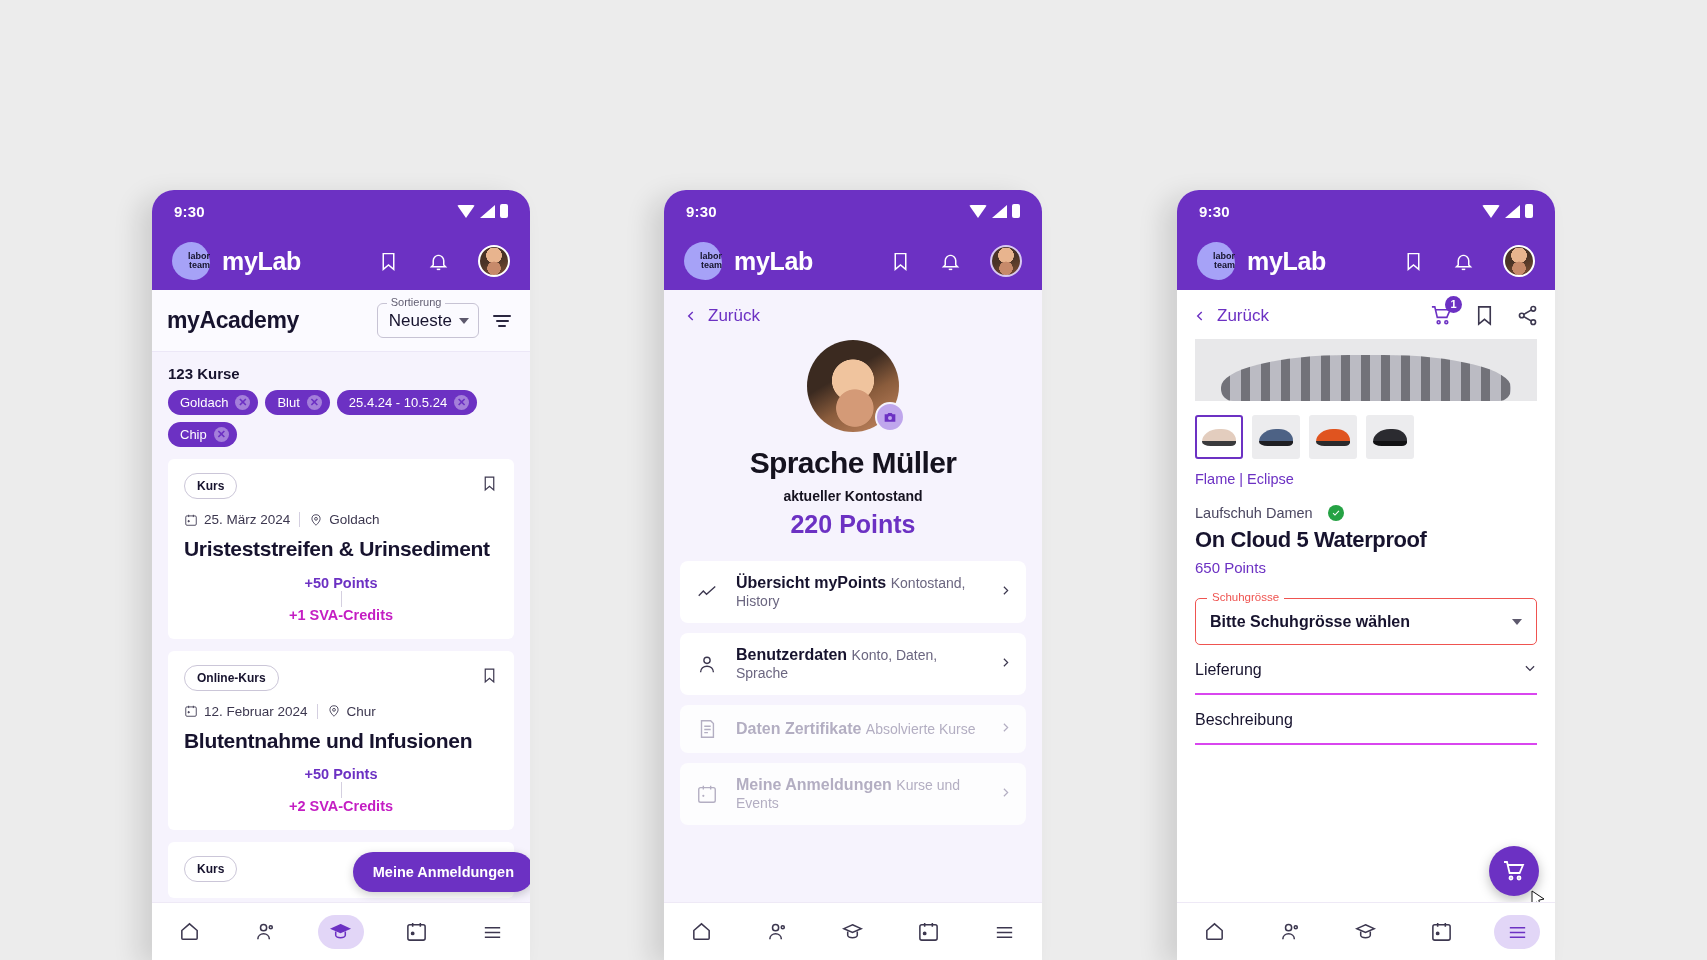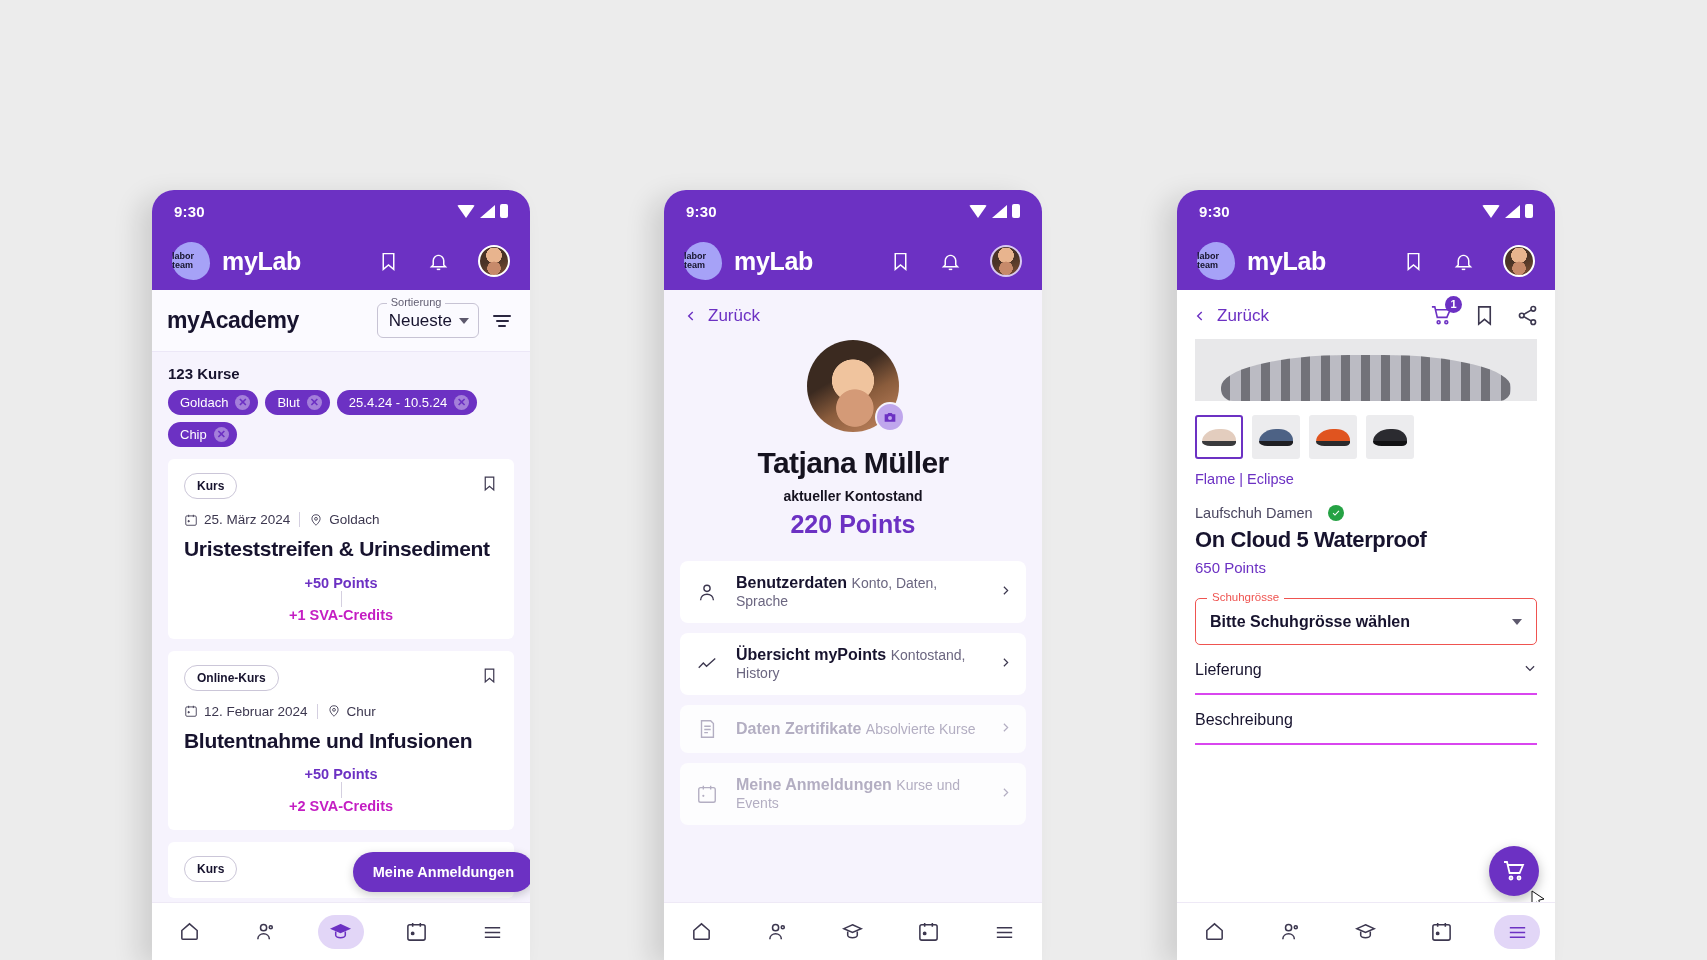--- a/index.html
+++ b/index.html
@@ -43,21 +43,21 @@
   .ic-batt { width: 8px; height: 14px; background: #fff; border-radius: 2px; }
 
   
   .appbar {
     background: #6c31c3; height: 58px;
     display: flex; align-items: center; padding: 0 20px; gap: 12px;
   }
   .logo-blob {
     width: 38px; height: 38px; background: #a6a2f7;
     border-radius: 52% 48% 44% 56% / 50% 56% 44% 50%;
-    display: flex; flex-direction: column; align-items: flex-start; justify-content: center;
+    display: flex; flex-direction: column; align-items: flex-end; justify-content: center;
     color: #15132b; font-size: 9px; font-weight: bold; line-height: 1.02;
     flex: none;
   }
   .brand { color: #fff; font-size: 25px; font-weight: bold; letter-spacing: -.3px; }
   .appbar-spacer { flex: 1; }
   .appbar-ic { width: 24px; height: 24px; display: flex; align-items: center;
                justify-content: center; margin-left: 14px; }
   .appbar-ic svg { width: 21px; height: 21px; stroke: #fff; fill: none;
                    stroke-width: 1.7; }
   .avatar {
@@ -517,53 +517,53 @@
 
       <div class="profile-wrap">
         <div class="pf-avatar">
           <div class="cam-badge">
             <svg viewBox="0 0 24 24">
                 <path d="M4 8h4l1.5-2h5L16 8h4v11H4z"></path>
                 <circle cx="12" cy="13.5" r="3" fill="#bfa6ec"></circle>
               </svg>
           </div>
         </div>
-        <div class="pf-name">Tatjana Müller</div>
+        <div class="pf-name">Sprache Müller</div>
         <div class="pf-sub">aktueller Kontostand</div>
         <div class="pf-points">220 Points</div>
       </div>
 
       <div class="menu-list">
         <div class="menu-item">
           <span class="menu-ic">
             <svg viewBox="0 0 24 24">
+                <path d="M3 16l5-5 3.5 3.5L21 6"></path>
+              </svg>
+          </span>
+          <span class="menu-txt">
+            <span class="menu-title">Übersicht myPoints</span>
+            <span class="menu-sub">Kontostand, History</span>
+          </span>
+          <span class="chev">
+            <svg viewBox="0 0 24 24">
+                <path d="M9 5l7 7-7 7"></path>
+              </svg>
+          </span>
+        </div>
+
+        <div class="menu-item">
+          <span class="menu-ic">
+            <svg viewBox="0 0 24 24">
                 <circle cx="12" cy="8" r="3.4"></circle>
                 <path d="M5 21c0-4 3.2-6.6 7-6.6s7 2.6 7 6.6"></path>
               </svg>
           </span>
           <span class="menu-txt">
             <span class="menu-title">Benutzerdaten</span>
             <span class="menu-sub">Konto, Daten, Sprache</span>
-          </span>
-          <span class="chev">
-            <svg viewBox="0 0 24 24">
-                <path d="M9 5l7 7-7 7"></path>
-              </svg>
-          </span>
-        </div>
-
-        <div class="menu-item">
-          <span class="menu-ic">
-            <svg viewBox="0 0 24 24">
-                <path d="M3 16l5-5 3.5 3.5L21 6"></path>
-              </svg>
-          </span>
-          <span class="menu-txt">
-            <span class="menu-title">Übersicht myPoints</span>
-            <span class="menu-sub">Kontostand, History</span>
           </span>
           <span class="chev">
             <svg viewBox="0 0 24 24">
                 <path d="M9 5l7 7-7 7"></path>
               </svg>
           </span>
         </div>
 
         <div class="menu-item dim">
           <span class="menu-ic">

